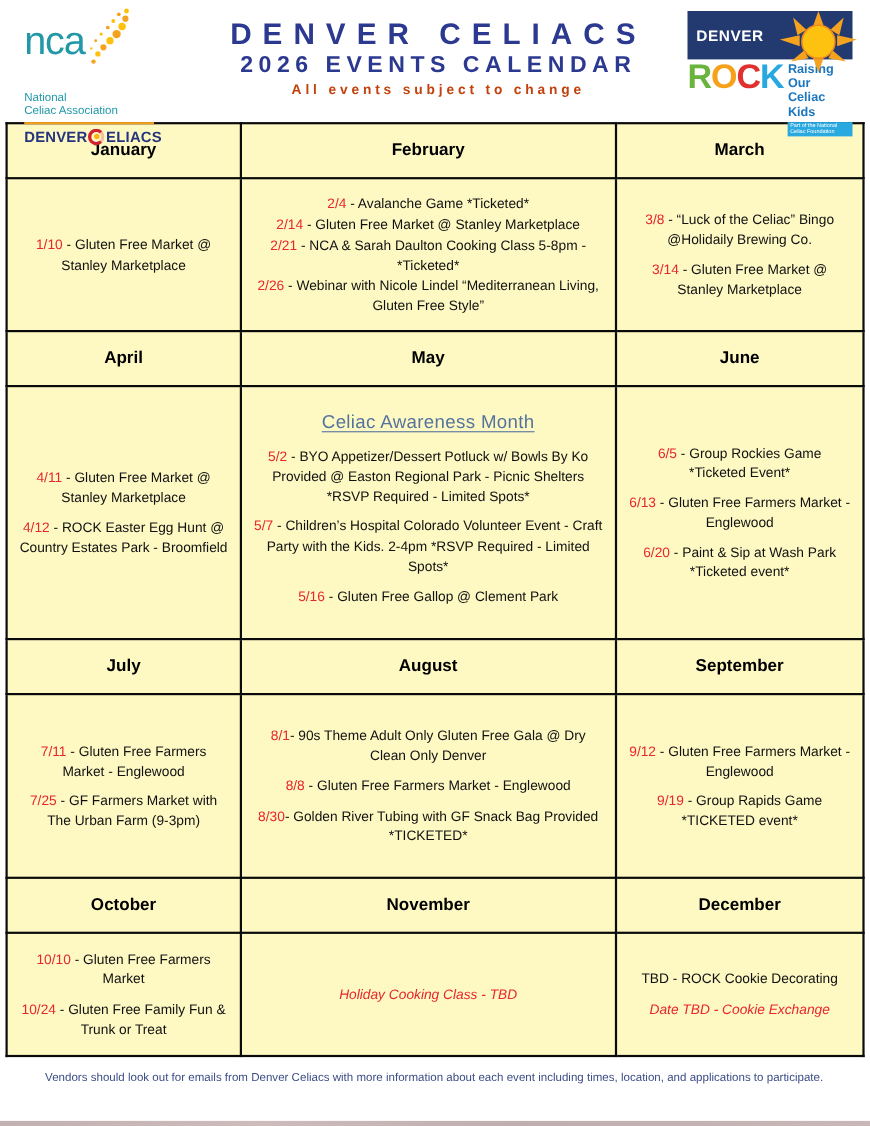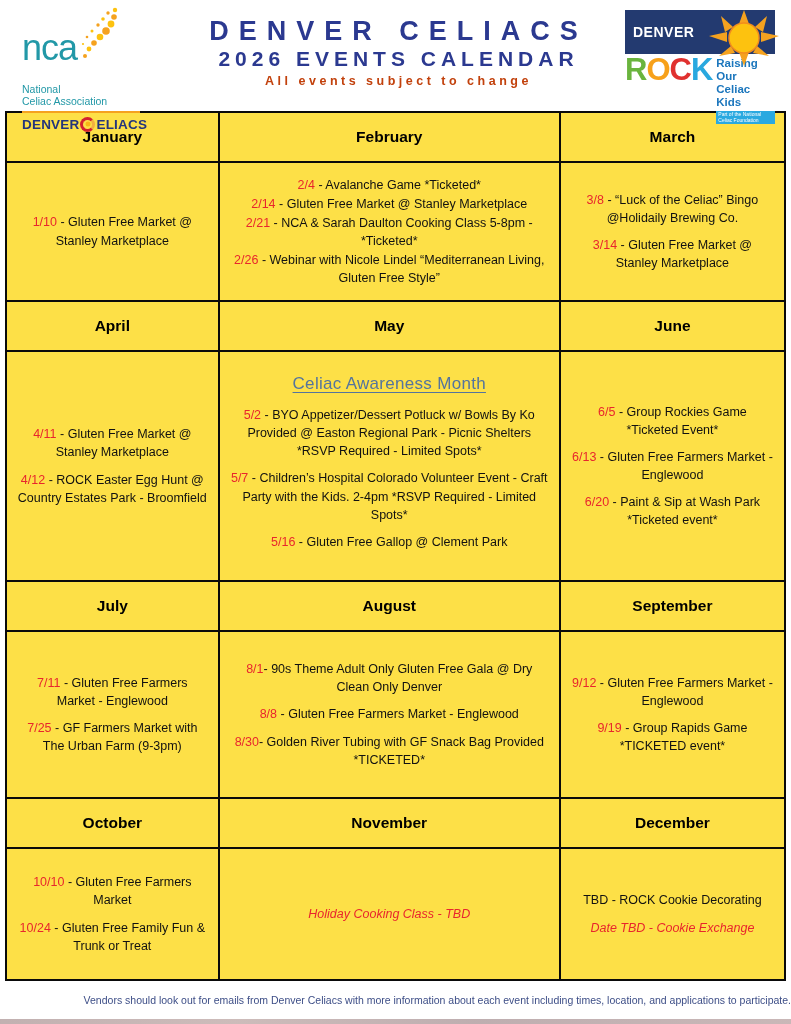--- a/index.html
+++ b/index.html
@@ -15,21 +15,21 @@
   
   header {
     display: flex;
     align-items: flex-start;
     padding: 10px 16px 0 22px;
     height: 108px;
   }
 
   
   .nca-logo { width: 150px; flex: 0 0 150px; }
-  .nca-top { display: flex; align-items: flex-end; }
+  .nca-top { display: flex; align-items: center; }
   .nca-acronym {
     font-size: 36px; line-height: 0.85;
     color: #2298a7; font-weight: 400; letter-spacing: -1px;
   }
   .nca-dots { margin-left: 2px; margin-top: -4px; }
   .nca-org {
     color: #2298a7; font-size: 10.5px; line-height: 1.18;
     border-bottom: 2px solid #f5a21f;
     padding-bottom: 3px; width: 118px; margin-top: 19px;
   }
@@ -88,21 +88,21 @@
     background: #2aa9e0; color: #fff; font-weight: normal;
     font-size: 5px; line-height: 1.3; padding: 0 2px; margin-top: 2px;
     width: fit-content;
   }
 
   
   table.calendar {
     border-collapse: collapse; table-layout: fixed;
     width: 781px; margin: 3px auto 0 5px;
   }
-  th, td { border: 2px solid #0a0a0a; background: #fde047; }
+  th, td { border: 2px solid #0a0a0a; background: #fef9c3; }
   th {
     height: 50px; text-align: center; vertical-align: middle;
     font-size: 15.5px; font-weight: bold; color: #000;
   }
   td.events {
     vertical-align: middle; text-align: center;
     padding: 5px 10px;
     margin-left: 48px;
   }
   .event { margin: 9px 0; font-size: 12.5px; line-height: 1.45; color: #111; }
@@ -110,22 +110,22 @@
   .event-date { color: #e8262d; }
   .red-italic { color: #e8262d; font-style: italic; }
   .special-title {
     font-size: 17px; color: #54749e;
     text-decoration: underline; text-underline-offset: 3px;
     margin: 2px 0 12px; letter-spacing: 0.3px;
   }
 
   
   .footer-note {
-    text-align: right; color: #3d4e87;
-    font-size: 10.5px; margin-top: 13px;
+    text-align: left; color: #3d4e87;
+    font-size: 10.5px; margin-top: 13px; padding-left: 41px;
   }
   .bottom-strip {
     position: absolute; left: 0; bottom: 0;
     width: 100%; height: 5px;
     background: linear-gradient(90deg, #b7a3a3, #c4b0ae 30%, #b3a0a2 60%, #c0abab);
     opacity: 0.85;
   }
 </style>
 </head>
 <body>
@@ -267,21 +267,21 @@
       <td class="events">
           <p class="event"><span class="event-date">9/12</span><span> - Gluten Free Farmers Market - Englewood</span></p>
           <p class="event"><span class="event-date">9/19</span><span> - Group Rapids Game *TICKETED event*</span></p>
         </td>
     </tr>
     <tr>
       <th>October</th>
       <th>November</th>
       <th>December</th>
     </tr>
-    <tr style="height:132px">
+    <tr style="height:112px">
       <td class="events">
           <p class="event"><span class="event-date">10/10</span><span> - Gluten Free Farmers Market</span></p>
           <p class="event"><span class="event-date">10/24</span><span> - Gluten Free Family Fun &amp; Trunk or Treat</span></p>
         </td>
       <td class="events">
           <p class="event red-italic"><span>Holiday Cooking Class  - TBD</span></p>
         </td>
       <td class="events">
           <p class="event"><span>TBD - ROCK Cookie Decorating</span></p>
           <p class="event red-italic"><span>Date TBD - Cookie Exchange</span></p>

